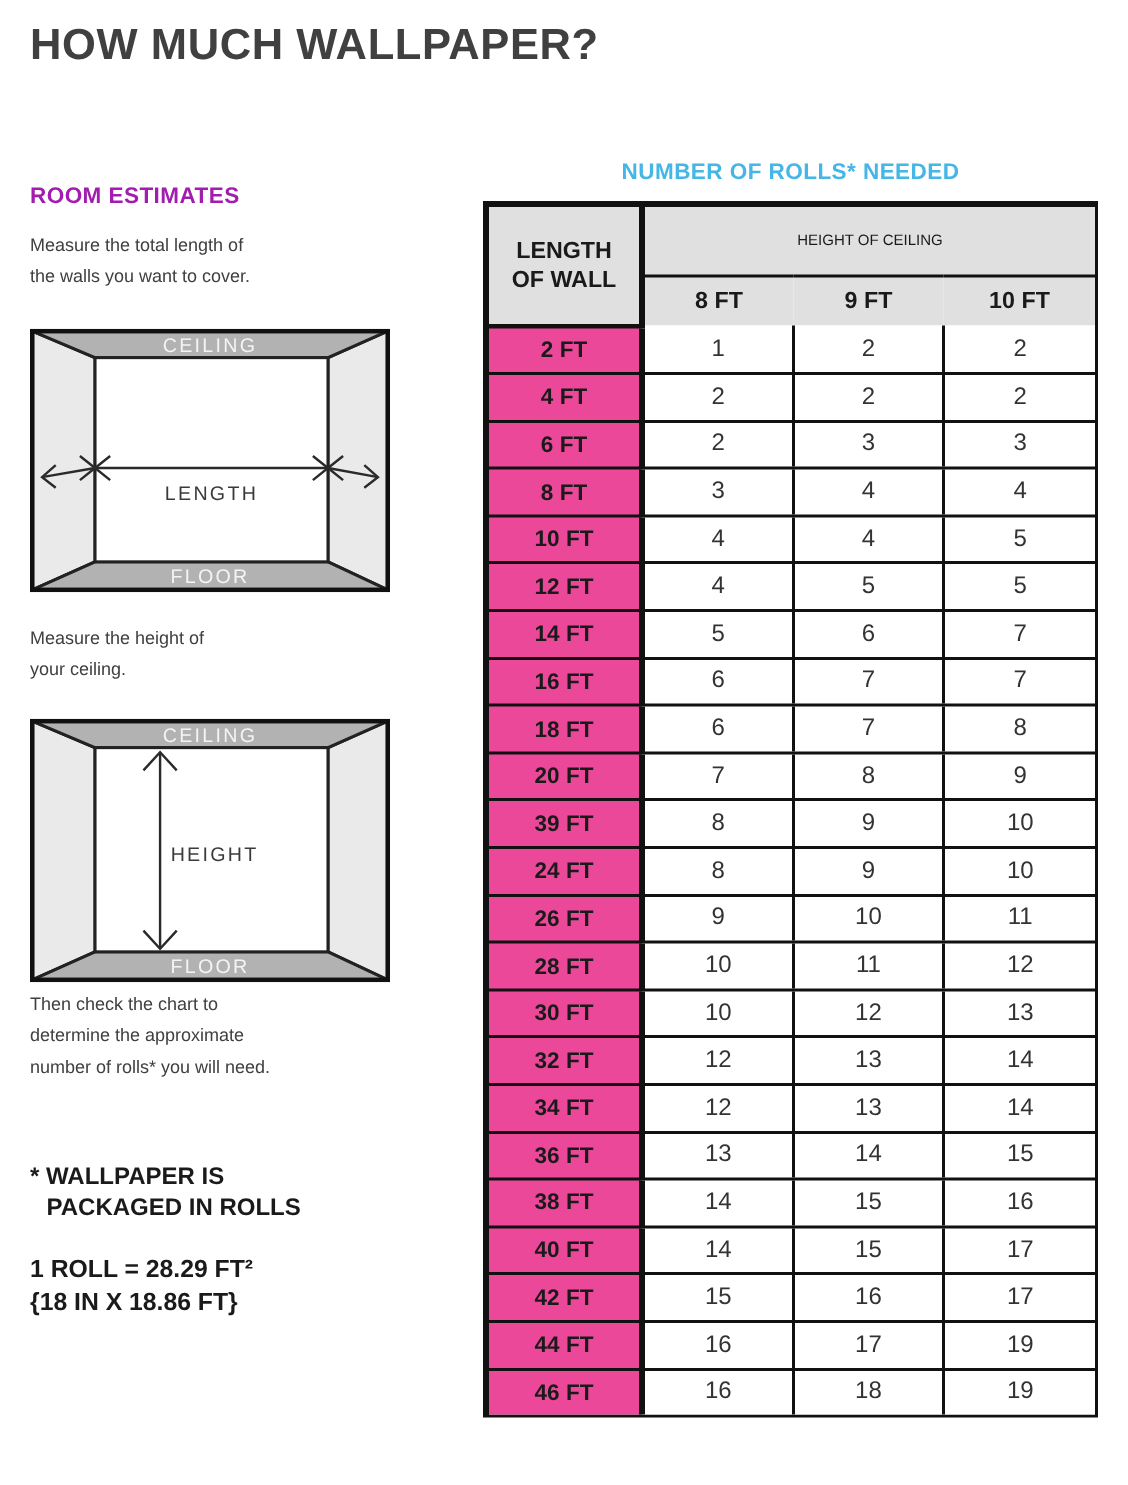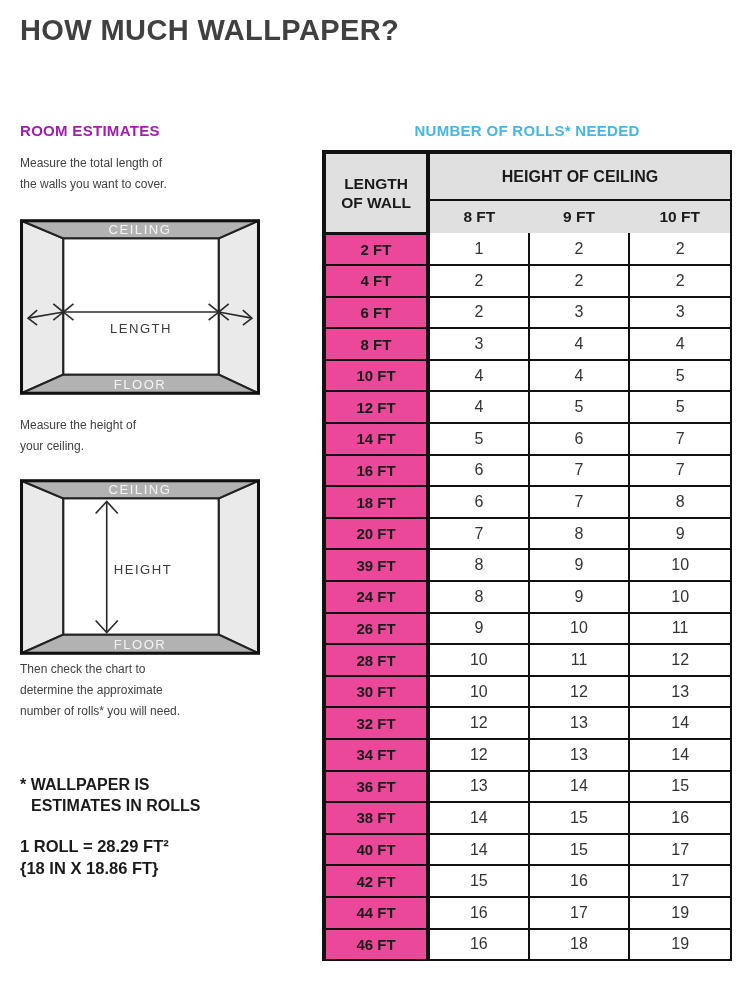--- a/index.html
+++ b/index.html
@@ -30,41 +30,41 @@
   .step3-text { margin-top: 4px; }
   .footnote {
     margin-top: 52px; font-size: 16px; font-weight: bold; line-height: 21px;
   }
   .footnote .line2 { display: block; margin-left: 11px; }
   .roll-spec {
     margin-top: 19px; font-size: 16.5px; font-weight: bold; line-height: 22px;
   }
   .roll-spec div { white-space: nowrap; }
   
-  .right-col { position: absolute; left: 322px; top: 122px; width: 410px; }
+  .right-col { position: absolute; left: 322px; top: 106px; width: 410px; }
   .table-heading {
     font-size: 15px; font-weight: bold; color: #45b6e6;
     letter-spacing: 0.3px; text-align: center; margin: 0 0 11px 0;
   }
   .table-wrap {
     border: 4px solid #111;
     border-right-width: 2px; border-bottom-width: 2px;
   }
   table.rolls {
     width: 100%; border-collapse: collapse; table-layout: fixed;
   }
   table.rolls td { padding: 0; text-align: center; vertical-align: middle; }
   td.corner {
     width: 100px; background: #e0e0e0;
     border-right: 4px solid #111; border-bottom: 3px solid #111;
     font-size: 15.5px; font-weight: bold; line-height: 19px; white-space: pre-line;
   }
   td.span-head {
     background: #e0e0e0; border-bottom: 2px solid #111;
-    font-size: 16px; font-weight: bold; height: 45px;
+    font-size: 10px; font-weight: normal; height: 45px;
   }
   td.col-head {
     background: #e0e0e0; border-bottom: 3px solid #111;
     font-size: 15.5px; font-weight: bold; height: 32px;
   }
   tbody td { height: 29.6px; border-bottom: 2px solid #111; }
   tbody td.label {
     background: #ec4899; font-size: 15px; font-weight: bold;
     border-right: 4px solid #111;
   }
@@ -134,21 +134,21 @@
     <text class="svg-wall-label" x="119" y="168" text-anchor="middle">FLOOR</text>
     <text class="svg-measure-label" x="122" y="94" text-anchor="middle">HEIGHT</text>
   </svg>
 
   <p class="step-text step3-text">Then check the chart to
 determine the approximate
 number of rolls* you will need.</p>
 
   <div class="footnote">
     <span class="line1">* WALLPAPER IS</span>
-    <span class="line2">ESTIMATES IN ROLLS</span>
+    <span class="line2">PACKAGED IN ROLLS</span>
   </div>
 
   <div class="roll-spec">
     <div>1 ROLL = 28.29 FT²</div>
     <div>{18 IN X 18.86 FT}</div>
   </div>
 </div>
 
 <div class="right-col">
   <h2 class="table-heading">NUMBER OF ROLLS* NEEDED</h2>

